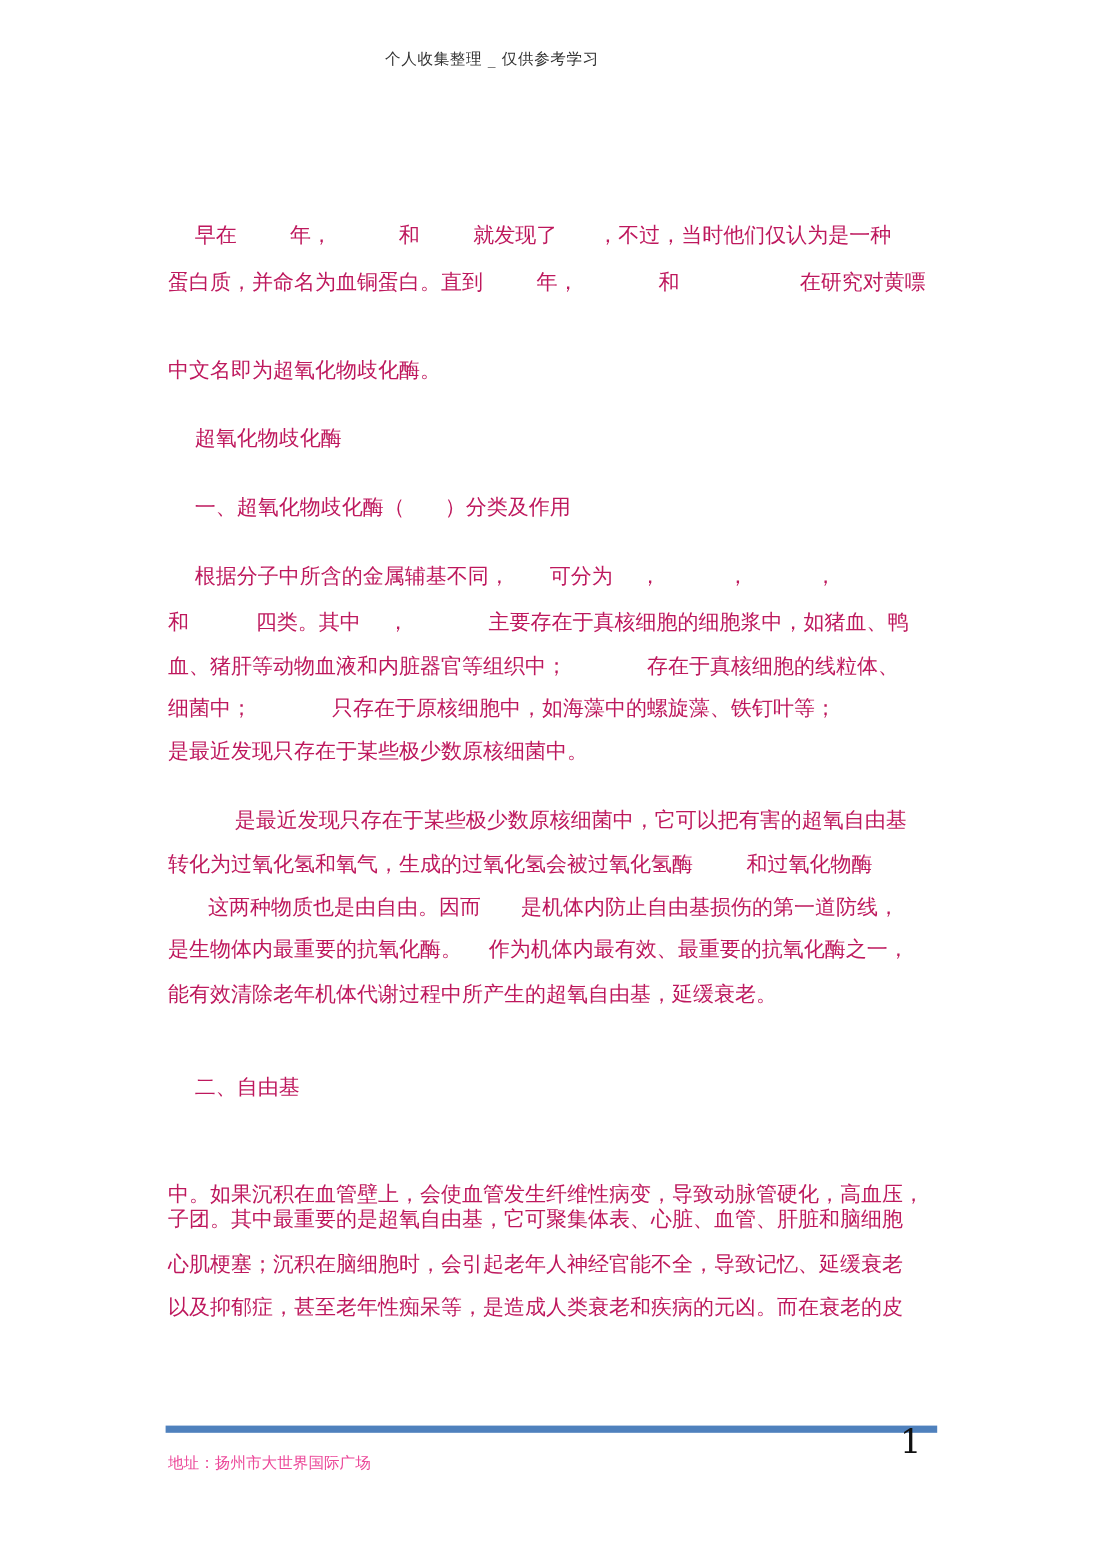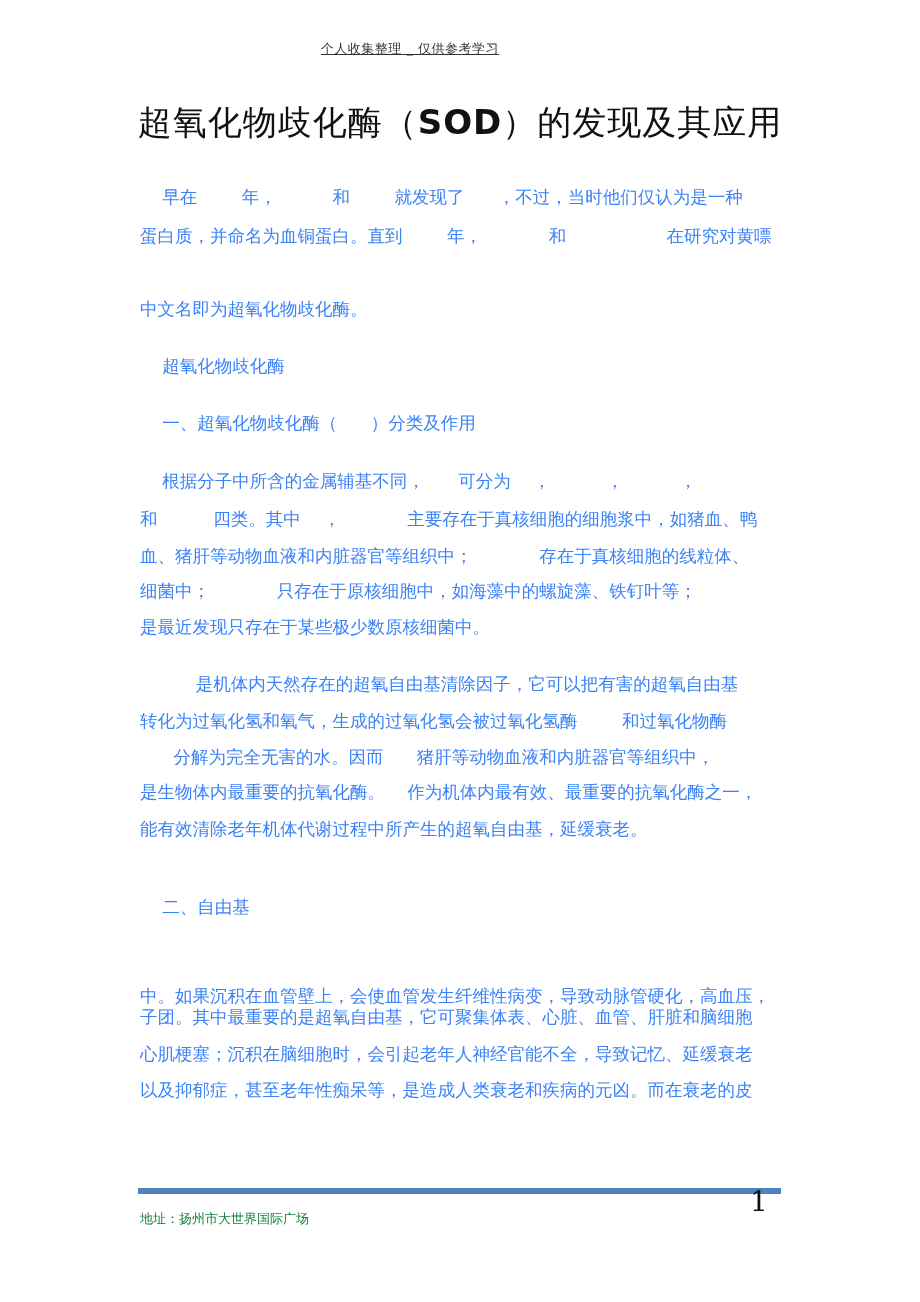--- a/index.html
+++ b/index.html
@@ -1,59 +1,56 @@
 <!DOCTYPE html>
 <html><head>
 <meta charset="utf-8">
 <style>
   html, body { margin: 0; padding: 0; background: #ffffff; }
   body { width: 920px; height: 1302px; position: relative; overflow: hidden;
          font-family: "DejaVu Serif", "Liberation Serif", serif; color: #111; }
   .page { position: absolute; left: 0; top: 0; width: 920px; height: 1302px; background: #fff; }
   .header-note { position: absolute; top: 40px; left: 0; width: 820px; text-align: center;
-                 font-size: 13px; color: #333; letter-spacing: 0.5px; text-decoration: underline; }
+                 font-size: 13px; color: #333; letter-spacing: 0.5px; }
   .title { position: absolute; top: 100px; left: 0; width: 920px; text-align: center;
            font-size: 34px; color: #111; letter-spacing: 1px; }
   .title .bold { font-family: "DejaVu Sans", "Liberation Sans", sans-serif; font-weight: bold; }
   .line { position: absolute; left: 140px; width: 642px; font-size: 17.5px;
-          line-height: 22px; white-space: pre; color: #3b82f6; }
+          line-height: 22px; white-space: pre; color: #be185d; }
   .footer-bar { position: absolute; left: 138px; top: 1188px; width: 643px; height: 6px;
                 background: #4f81bd; }
   .page-num { position: absolute; left: 750px; top: 1185px; font-size: 28px; color: #111;
               font-family: "DejaVu Serif", "Liberation Serif", serif; }
-  .footer-addr { position: absolute; left: 140px; top: 1210px; font-size: 13px; color: #15803d; }
+  .footer-addr { position: absolute; left: 140px; top: 1210px; font-size: 13px; color: #ec4899; }
 </style>
 </head>
 <body>
 
 <div class="page">
 
   <div class="header-note">个人收集整理 _ 仅供参考学习</div>
 
-  <div class="title">
-    <span>超氧化物歧化酶（</span><span class="bold">SOD</span><span>）的发现及其应用</span>
-  </div>
 
   <div class="line" style="top:186px">    早在        年，          和        就发现了      ，不过，当时他们仅认为是一种</div>
   <div class="line" style="top:225px">蛋白质，并命名为血铜蛋白。直到        年，            和                  在研究对黄嘌</div>
   <div class="line" style="top:298px">中文名即为超氧化物歧化酶。</div>
 
   <div class="line" style="top:355px">    超氧化物歧化酶</div>
 
   <div class="line" style="top:412px">    一、超氧化物歧化酶（      ）分类及作用</div>
 
   <div class="line" style="top:470px">    根据分子中所含的金属辅基不同，      可分为    ，          ，          ，</div>
   <div class="line" style="top:508px">和          四类。其中    ，            主要存在于真核细胞的细胞浆中，如猪血、鸭</div>
   <div class="line" style="top:545px">血、猪肝等动物血液和内脏器官等组织中；            存在于真核细胞的线粒体、</div>
   <div class="line" style="top:580px">细菌中；            只存在于原核细胞中，如海藻中的螺旋藻、铁钉叶等；</div>
   <div class="line" style="top:616px">是最近发现只存在于某些极少数原核细菌中。</div>
 
-  <div class="line" style="top:673px">          是机体内天然存在的超氧自由基清除因子，它可以把有害的超氧自由基</div>
+  <div class="line" style="top:673px">          是最近发现只存在于某些极少数原核细菌中，它可以把有害的超氧自由基</div>
   <div class="line" style="top:710px">转化为过氧化氢和氧气，生成的过氧化氢会被过氧化氢酶        和过氧化物酶</div>
-  <div class="line" style="top:746px">      分解为完全无害的水。因而      猪肝等动物血液和内脏器官等组织中，</div>
+  <div class="line" style="top:746px">      这两种物质也是由自由。因而      是机体内防止自由基损伤的第一道防线，</div>
   <div class="line" style="top:781px">是生物体内最重要的抗氧化酶。    作为机体内最有效、最重要的抗氧化酶之一，</div>
   <div class="line" style="top:818px">能有效清除老年机体代谢过程中所产生的超氧自由基，延缓衰老。</div>
 
   <div class="line" style="top:896px">    二、自由基</div>
 
   <div class="line" style="top:1006px">子团。其中最重要的是超氧自由基，它可聚集体表、心脏、血管、肝脏和脑细胞</div>
   <div class="line" style="top:985px">中。如果沉积在血管壁上，会使血管发生纤维性病变，导致动脉管硬化，高血压，</div>
   <div class="line" style="top:1043px">心肌梗塞；沉积在脑细胞时，会引起老年人神经官能不全，导致记忆、延缓衰老</div>
   <div class="line" style="top:1079px">以及抑郁症，甚至老年性痴呆等，是造成人类衰老和疾病的元凶。而在衰老的皮</div>
 

